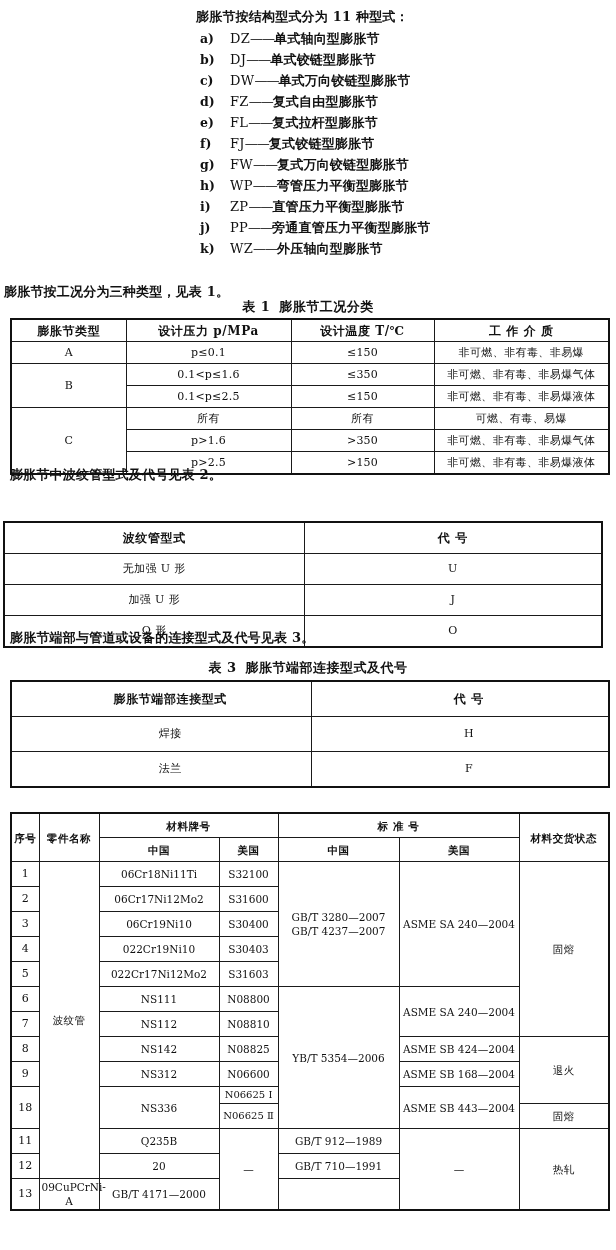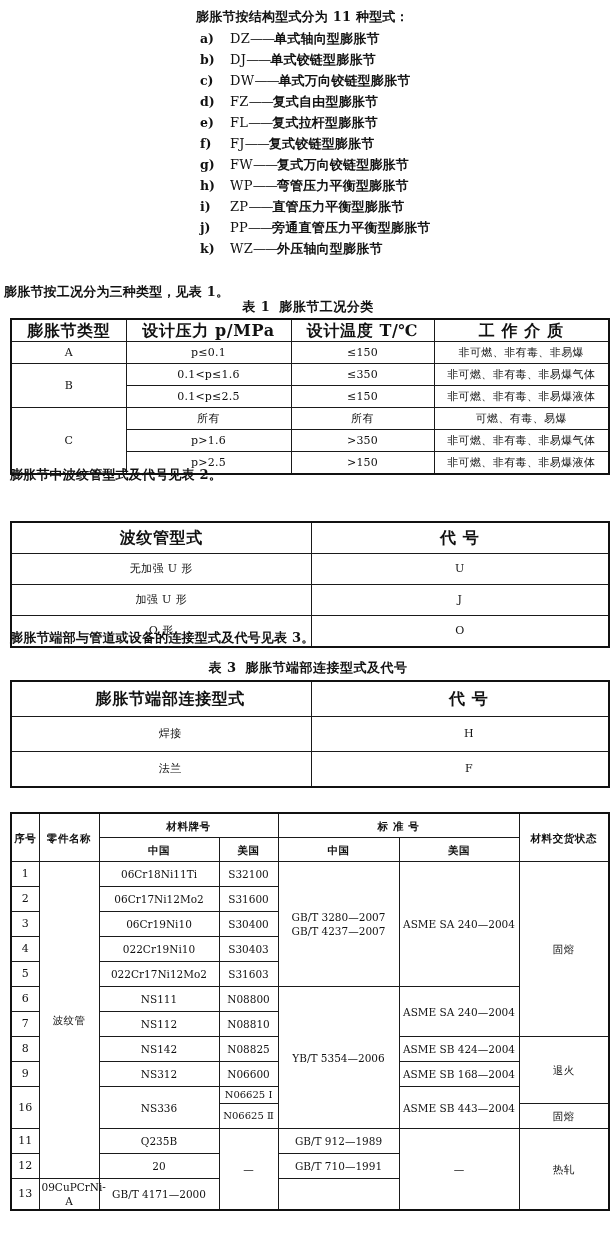--- a/index.html
+++ b/index.html
@@ -90,34 +90,34 @@
   table.doc td, table.doc th {
     border: 1px solid #1a1a1a;
     text-align: center;
     vertical-align: middle;
     padding: 1px 2px;
     font-weight: normal;
     line-height: 14px;
   }
   table.doc .hd {
     font-weight: bold;
-    font-size: 16px;
+    font-size: 12px;
     letter-spacing: 0.6px;
   }
   table.doc.thickbox { border: 2px solid #111; }
 
   .cn { font-weight: bold; letter-spacing: 0.4px; }
   .mono-ish { font-family: "DejaVu Serif", "Liberation Serif", serif; letter-spacing: 0.2px; }
 
   
   #table1 { left: 10px; top: 318px; width: 598px; }
   #table1 td { height: 19px; }
 
   
-  #table2 { left: 10px; top: 521px; width: 598px; }
+  #table2 { left: 3px; top: 521px; width: 598px; }
   #table2 td { height: 28px; }
 
   
   #table3 { left: 10px; top: 680px; width: 598px; }
   #table3 td { height: 32px; padding-left: 20px; }
 
   
   #table4 { left: 10px; top: 812px; width: 598px; }
   #table4 td { height: 22px; font-size: 10.5px; }
   #table4 td.hd { height: 21px; }
@@ -399,21 +399,21 @@
       </tr>
 
       <tr>
         <td class="bignum">9</td>
         <td>NS312</td>
         <td>N06600</td>
         <td>ASME SB 168—2004</td>
       </tr>
 
       <tr>
-        <td class="bignum" rowspan="2">16</td>
+        <td class="bignum" rowspan="2">18</td>
         <td rowspan="2">NS336</td>
         <td class="half">N06625 Ⅰ</td>
         <td rowspan="2">ASME SB 443—2004</td>
       </tr>
 
       <tr>
         <td class="half">N06625 Ⅱ</td>
         <td class="cn">固熔</td>
       </tr>
 

